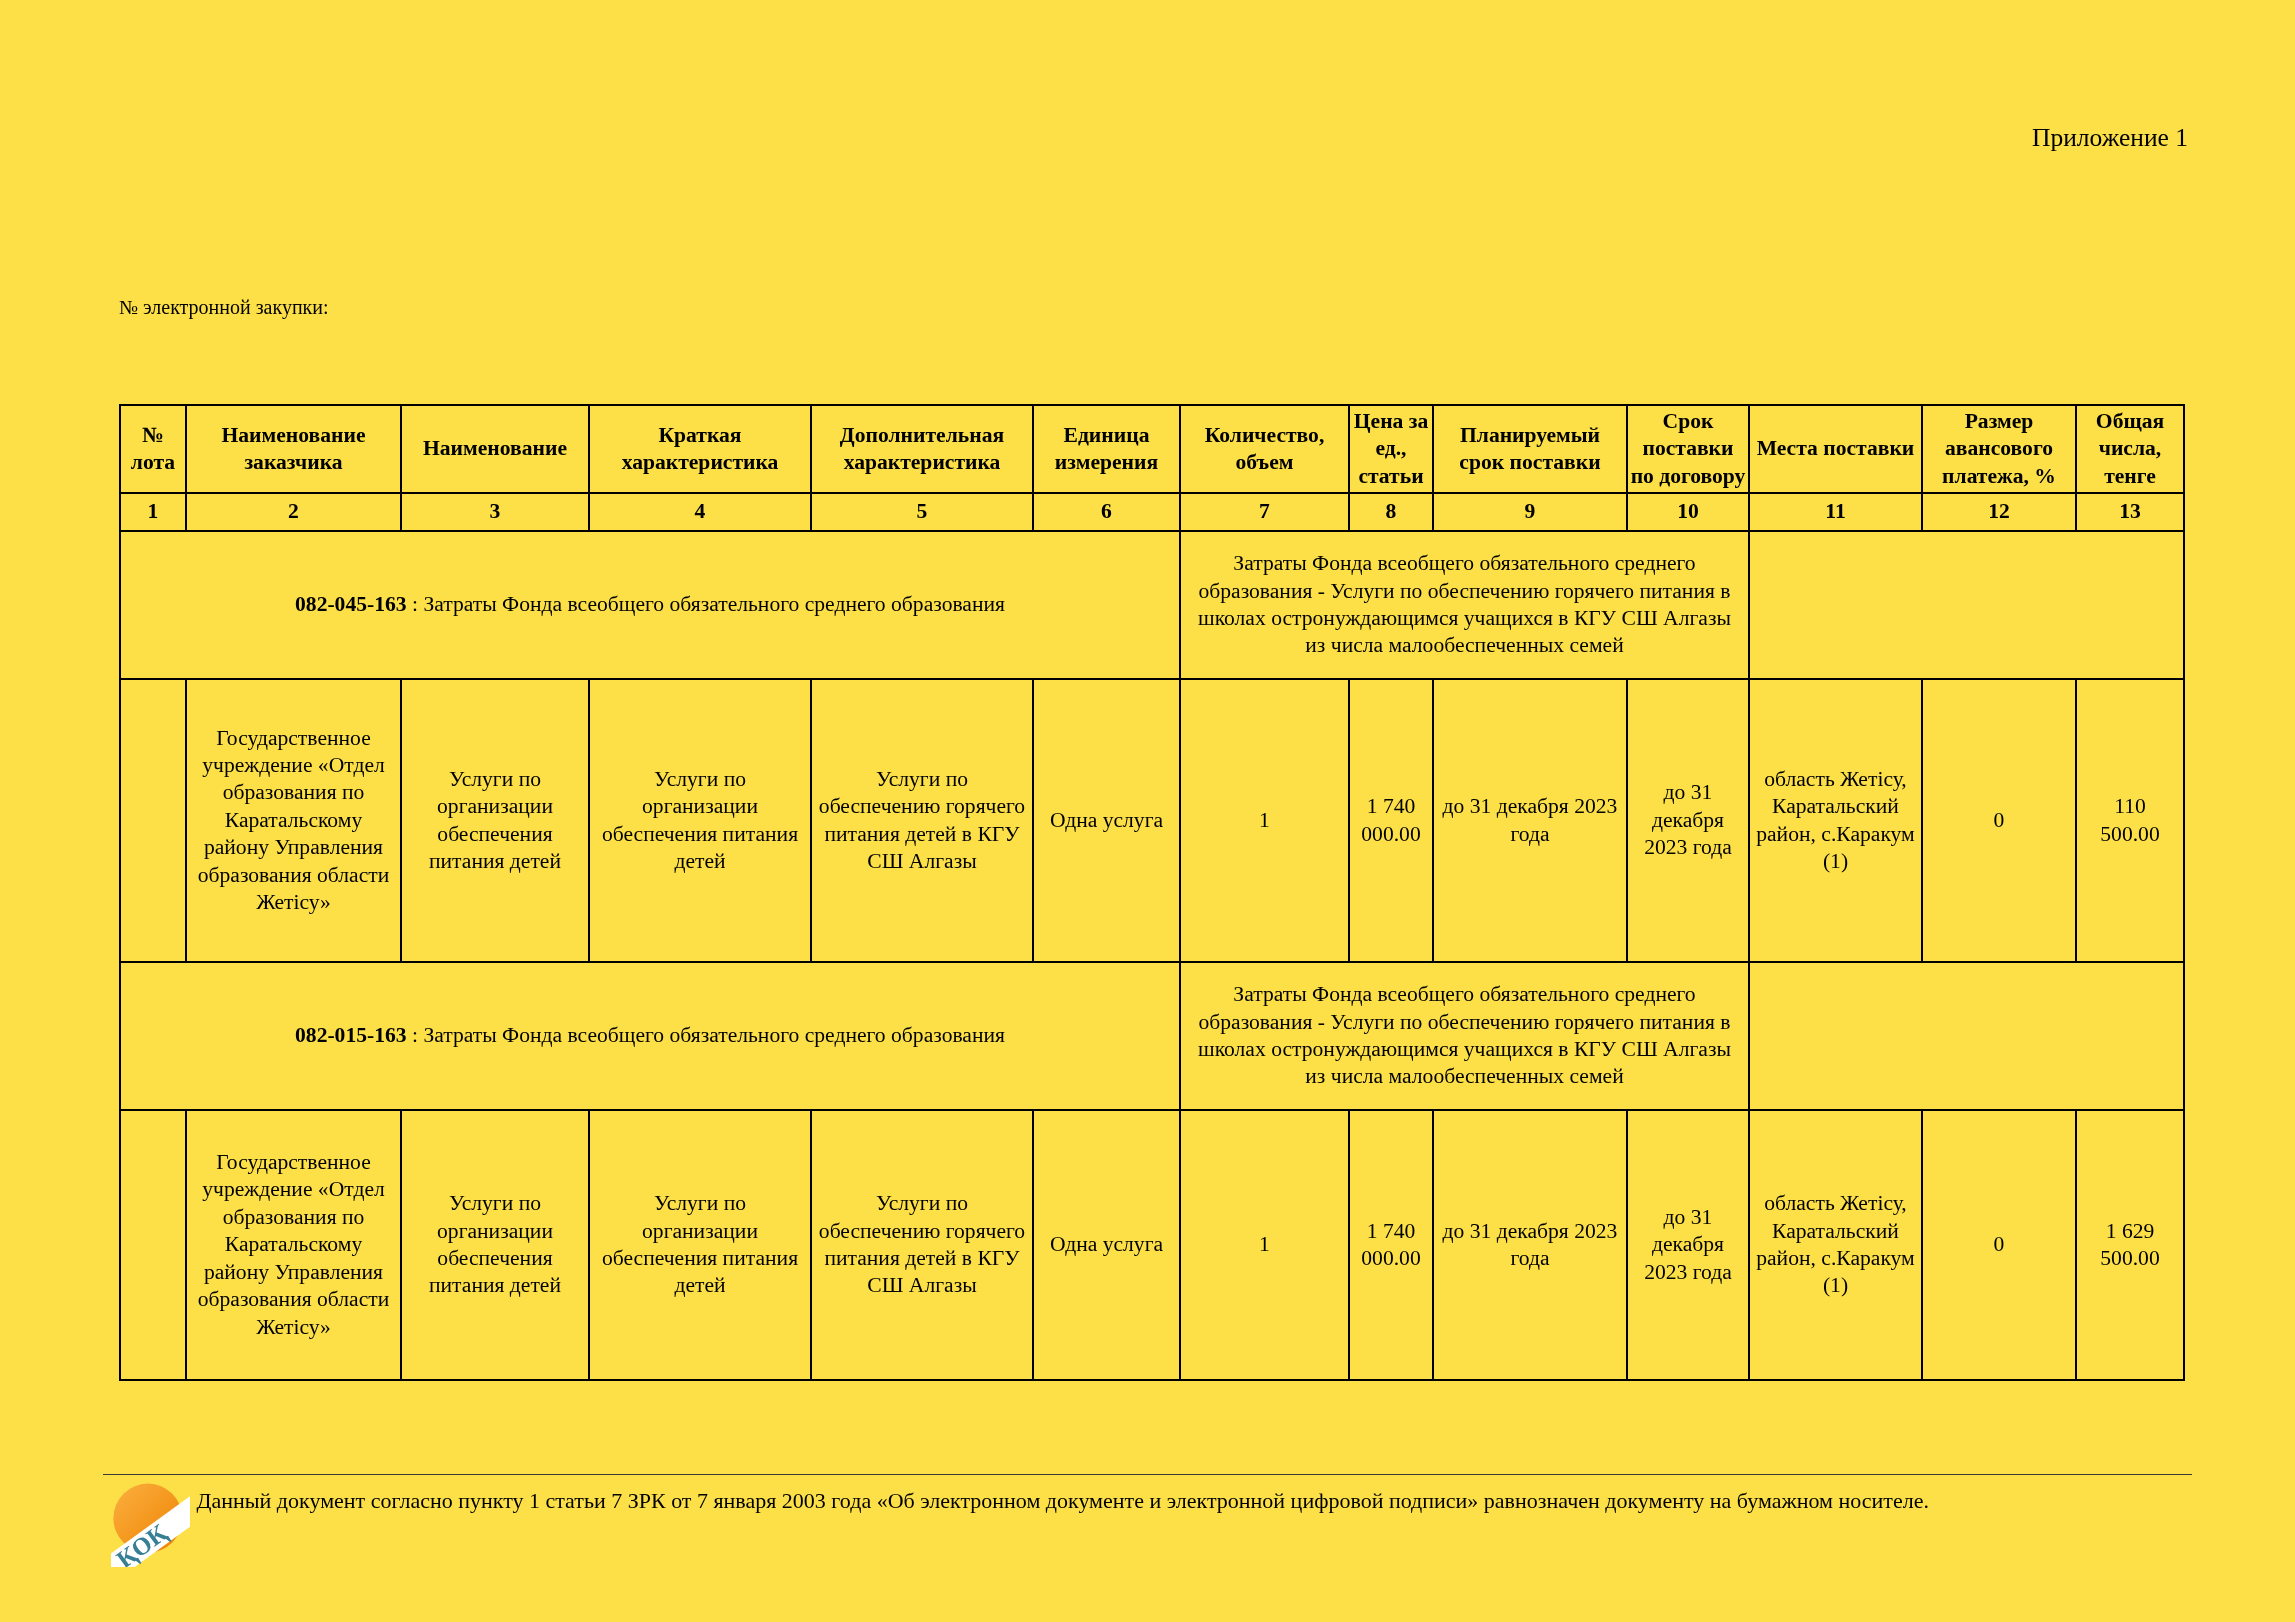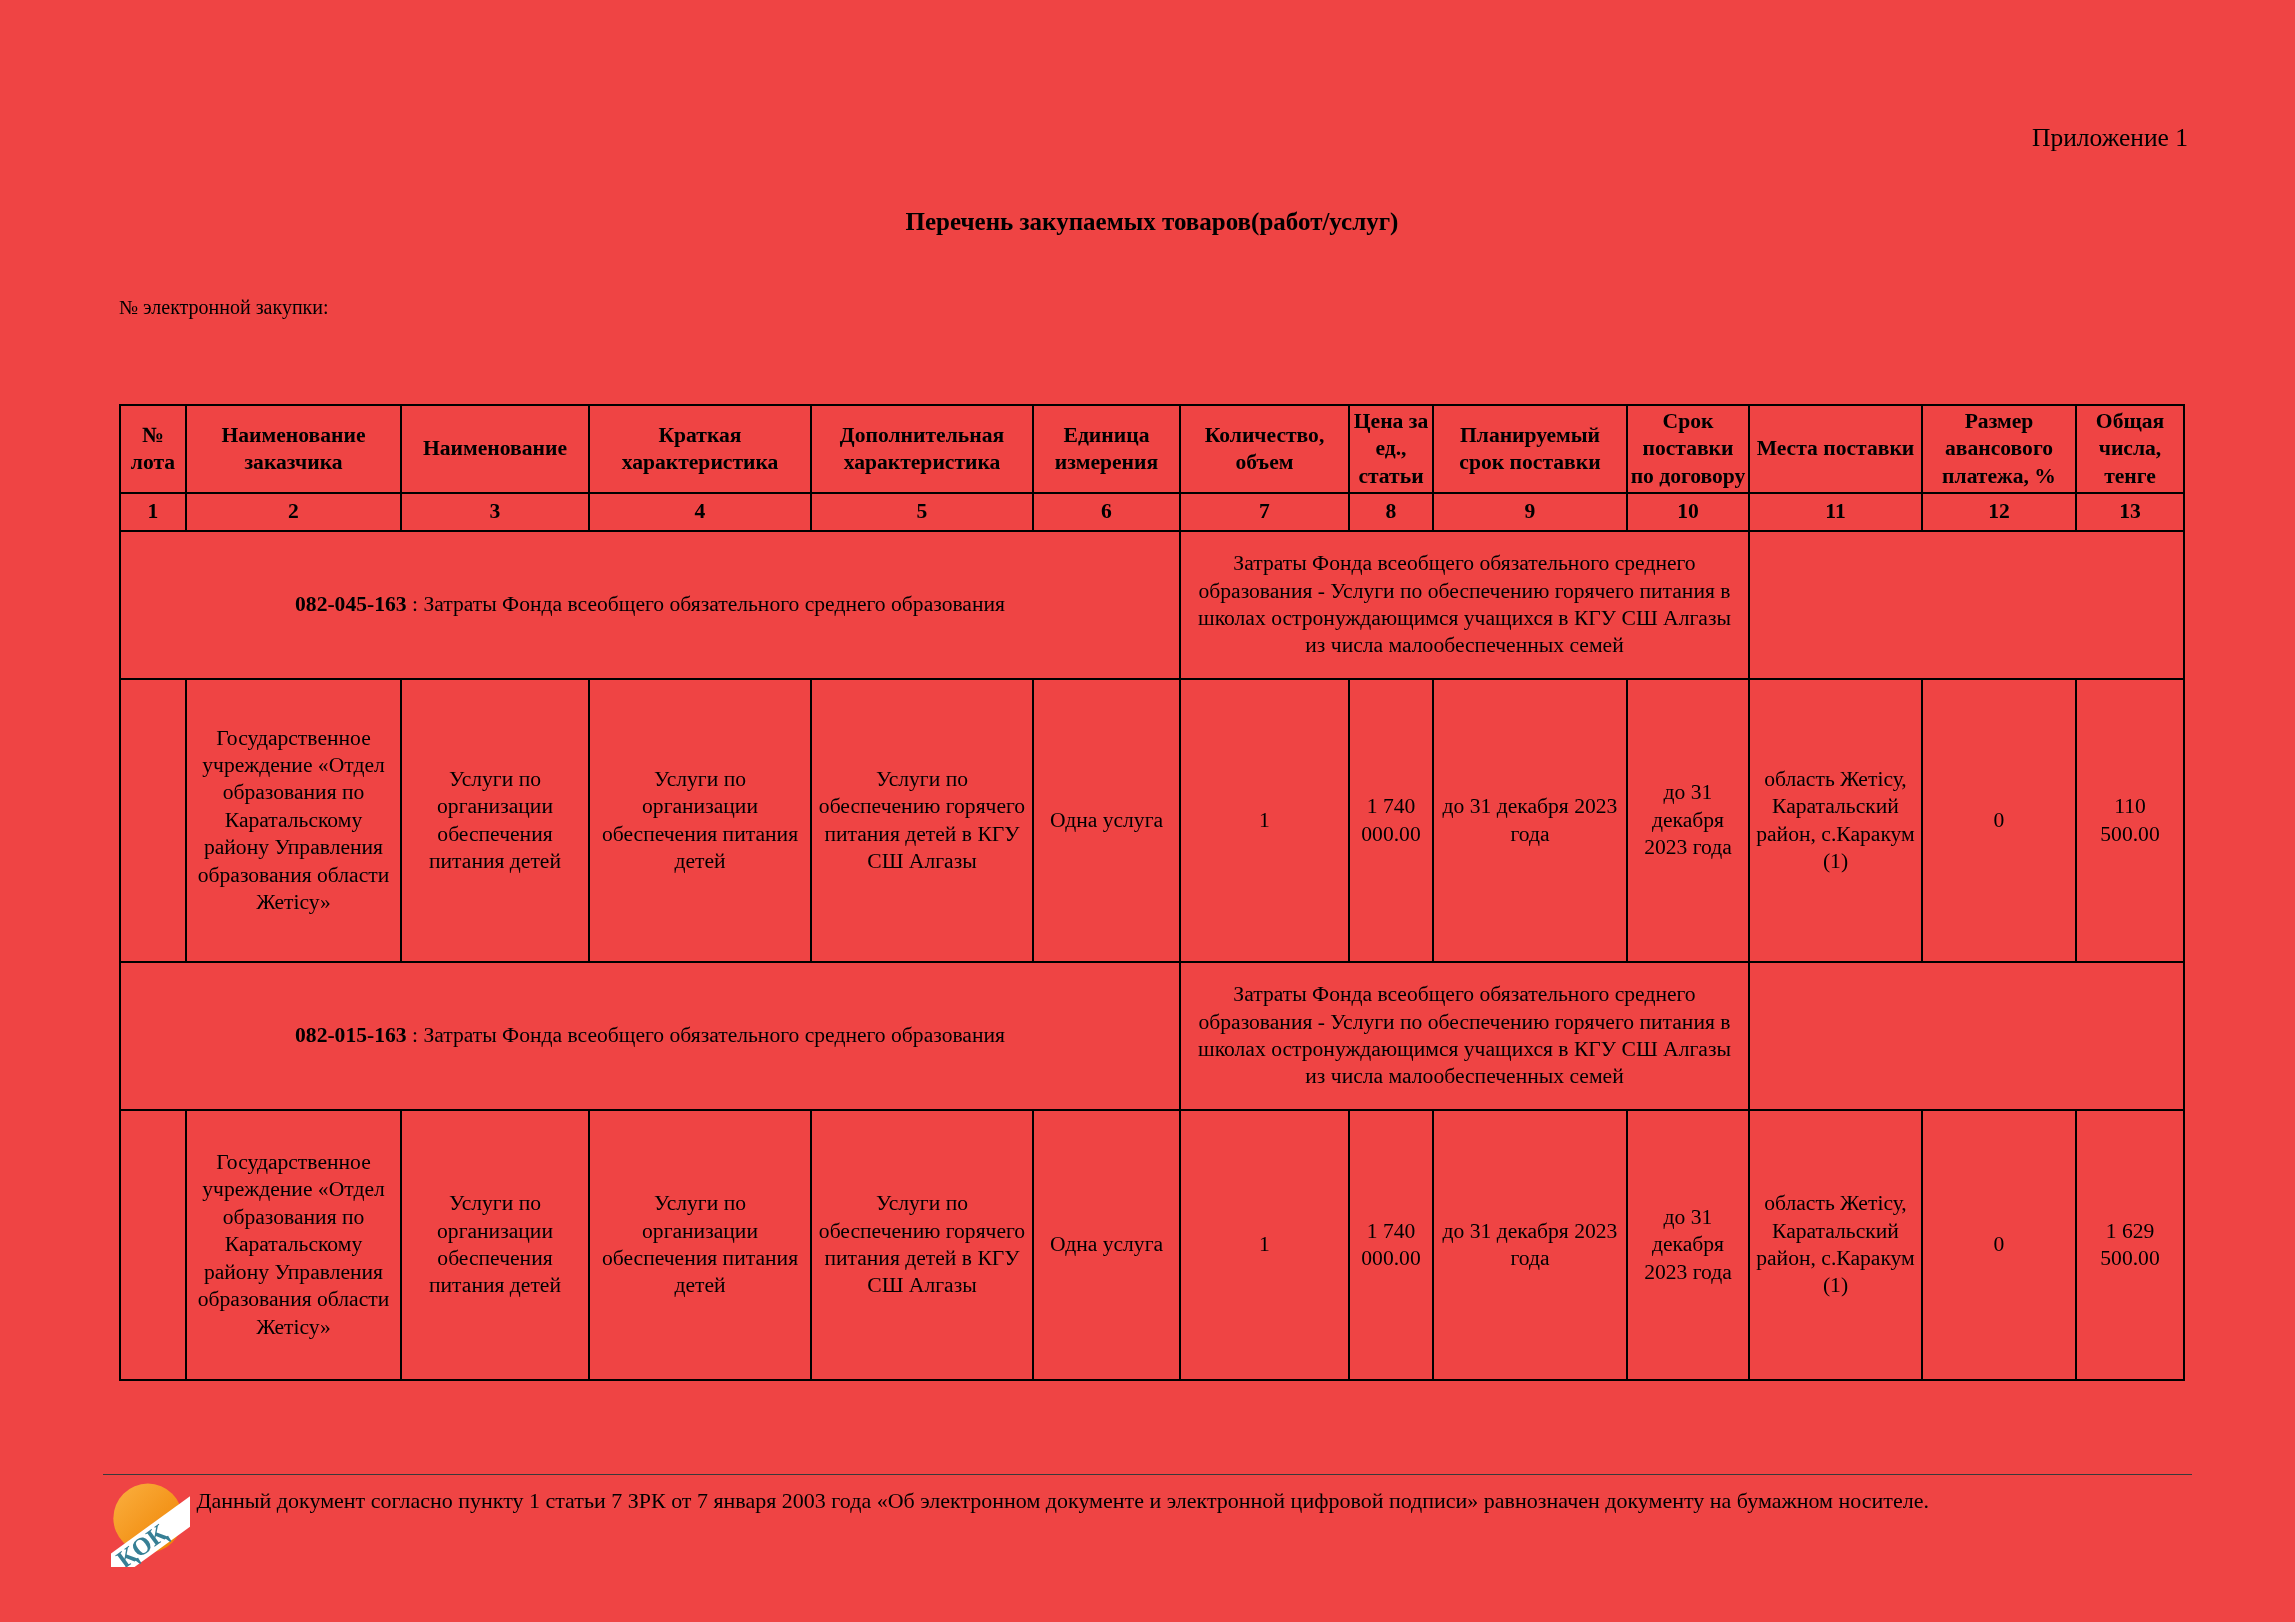--- a/index.html
+++ b/index.html
@@ -1,17 +1,17 @@
 <!DOCTYPE html>
 <html lang="ru" style="font-size:10.5px"><head>
 <meta charset="utf-8">
 <style>
   html,body { margin:0; padding:0; background:#ffffff; }
   body { font-family:"Liberation Serif", serif; color:#000; }
-  .page { position:relative; width:2295px; height:1623px; background:#ef4444; overflow:hidden; }
+  .page { position:relative; width:2295px; height:1623px; background:#fde047; overflow:hidden; }
 
   .appendix {
     position:absolute; top:123px; right:107px;
     font-size:25.5px;
   }
   .title {
     position:absolute; top:208px; left:119px; width:2066px;
     margin:0; text-align:center; font-size:25px; font-weight:bold;
   }
   .meta {
@@ -55,21 +55,20 @@
     flex:1; font-size:22px; line-height:34px; padding-top:2.6px;
   }
 </style>
 </head>
 <body>
 
 <div class="page">
 
   <div class="appendix">Приложение 1</div>
 
-  <h1 class="title">Перечень закупаемых товаров(работ/услуг)</h1>
 
   <div class="meta">
     <div>№ электронной закупки:</div>
   </div>
 
   <table class="procurement">
     <colgroup>
       <col style="width:66px">
         <col style="width:215px">
         <col style="width:188px">

